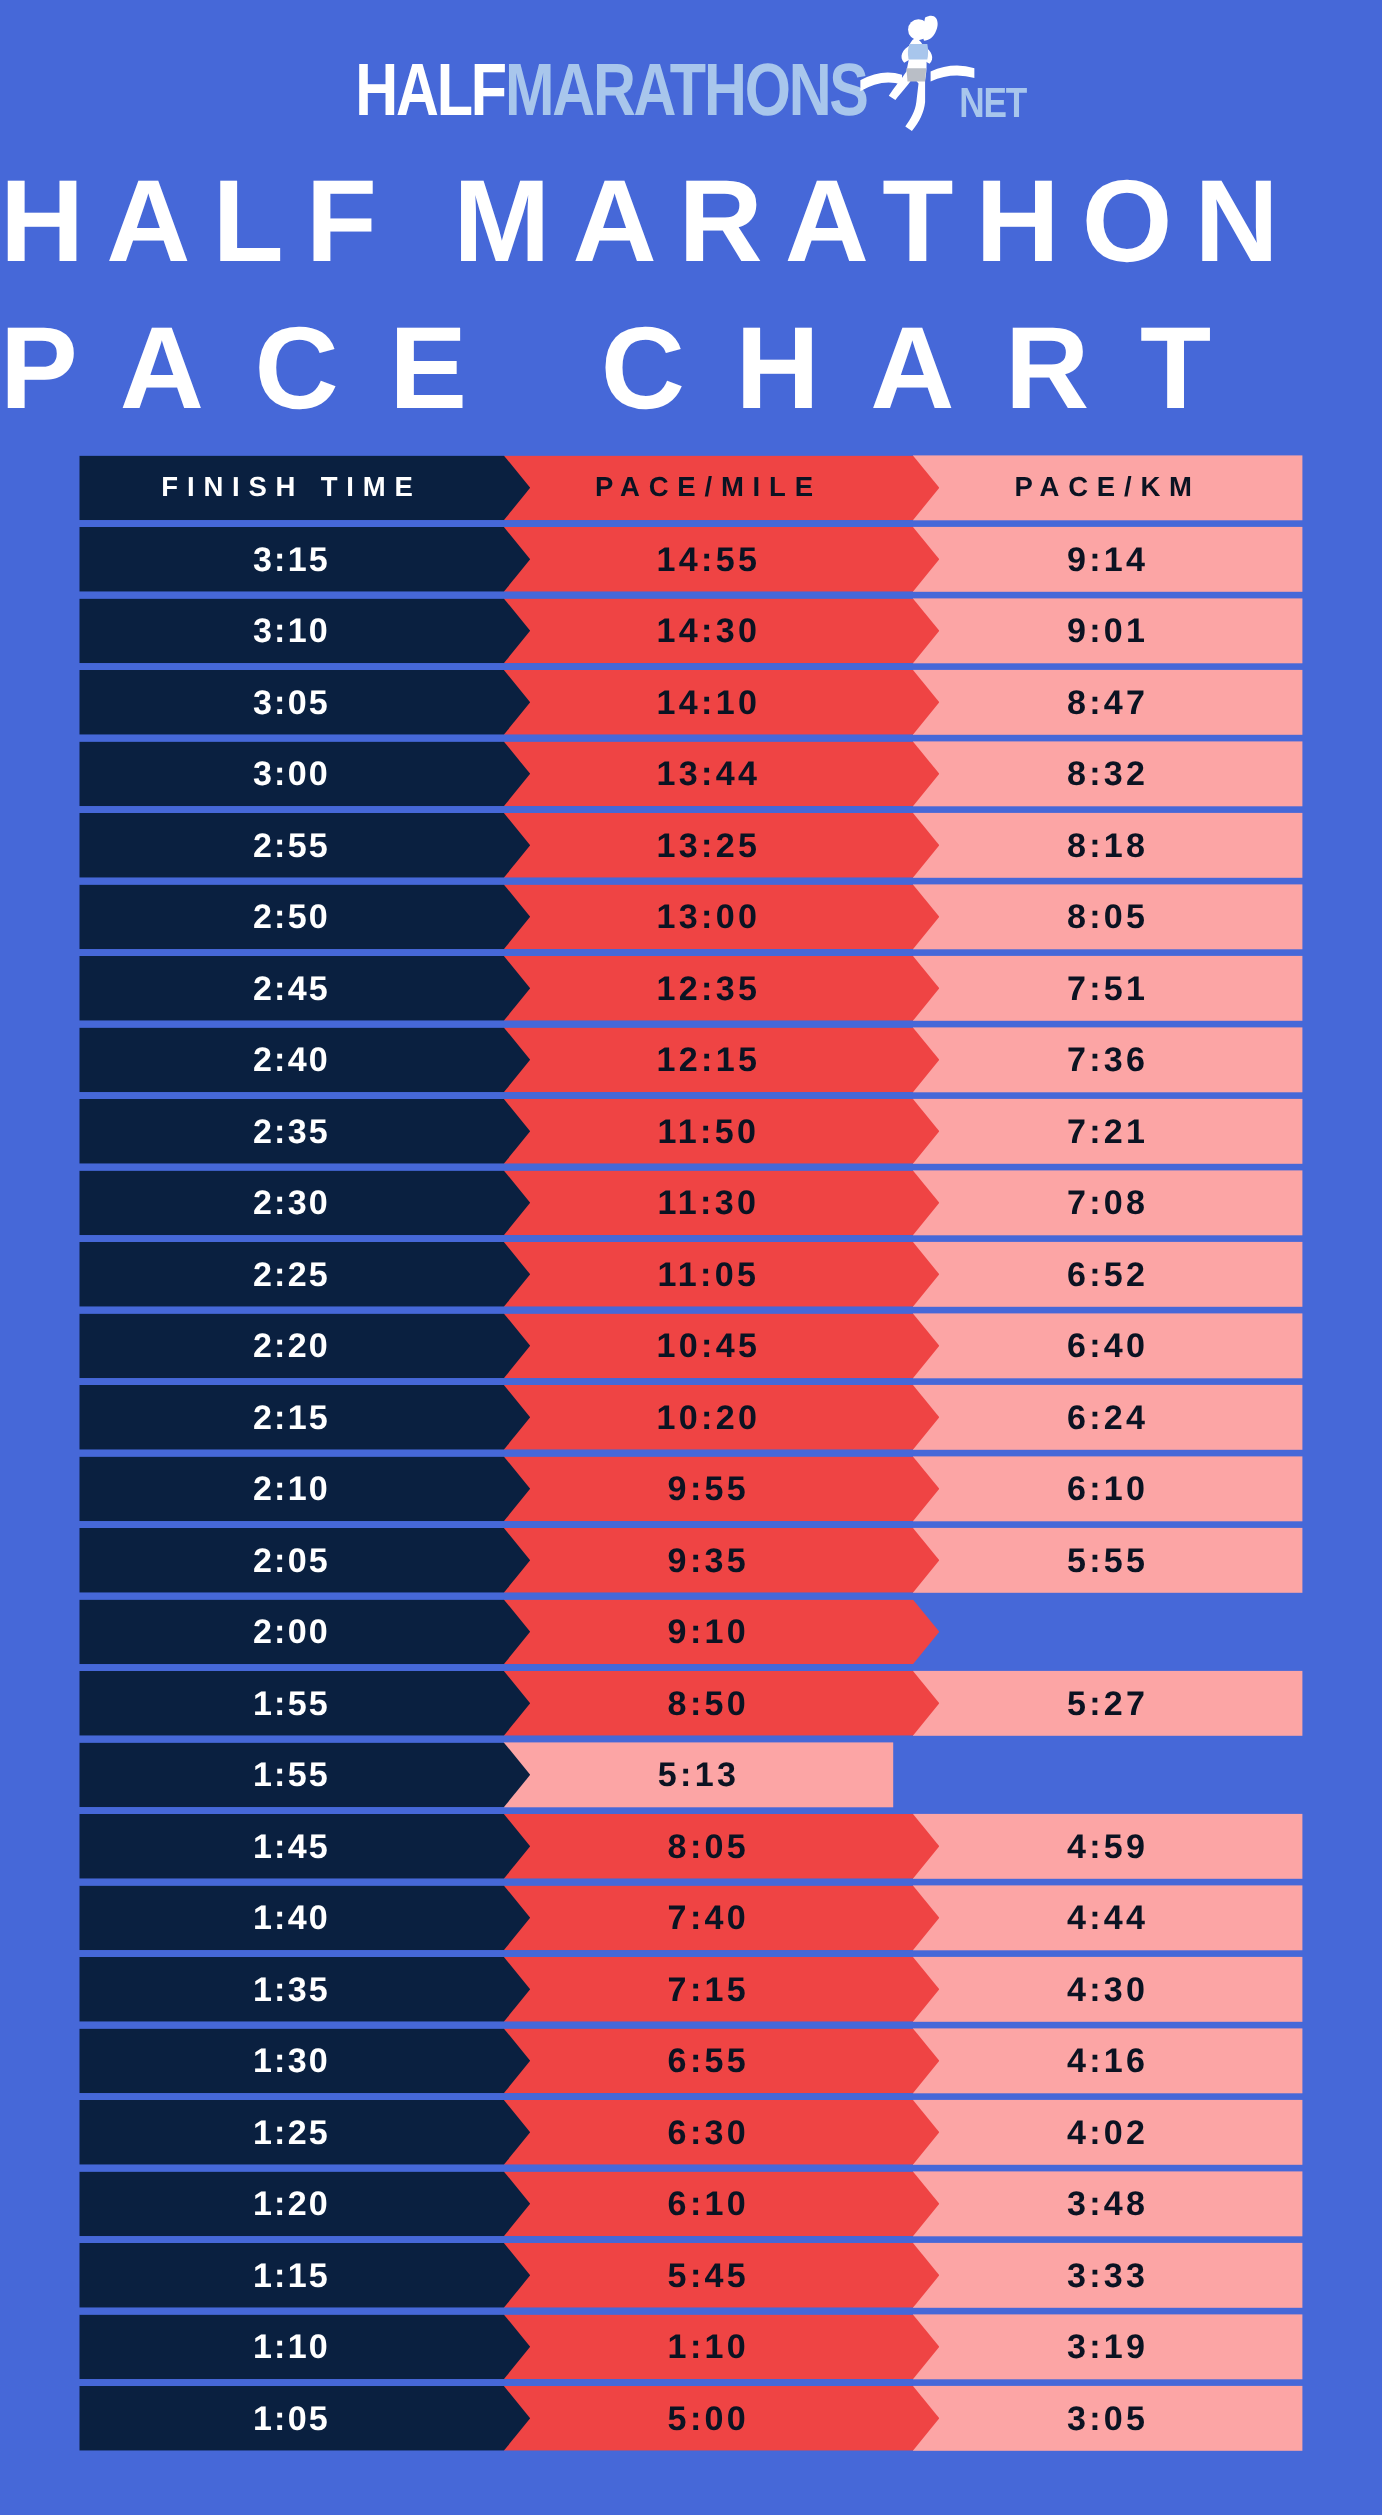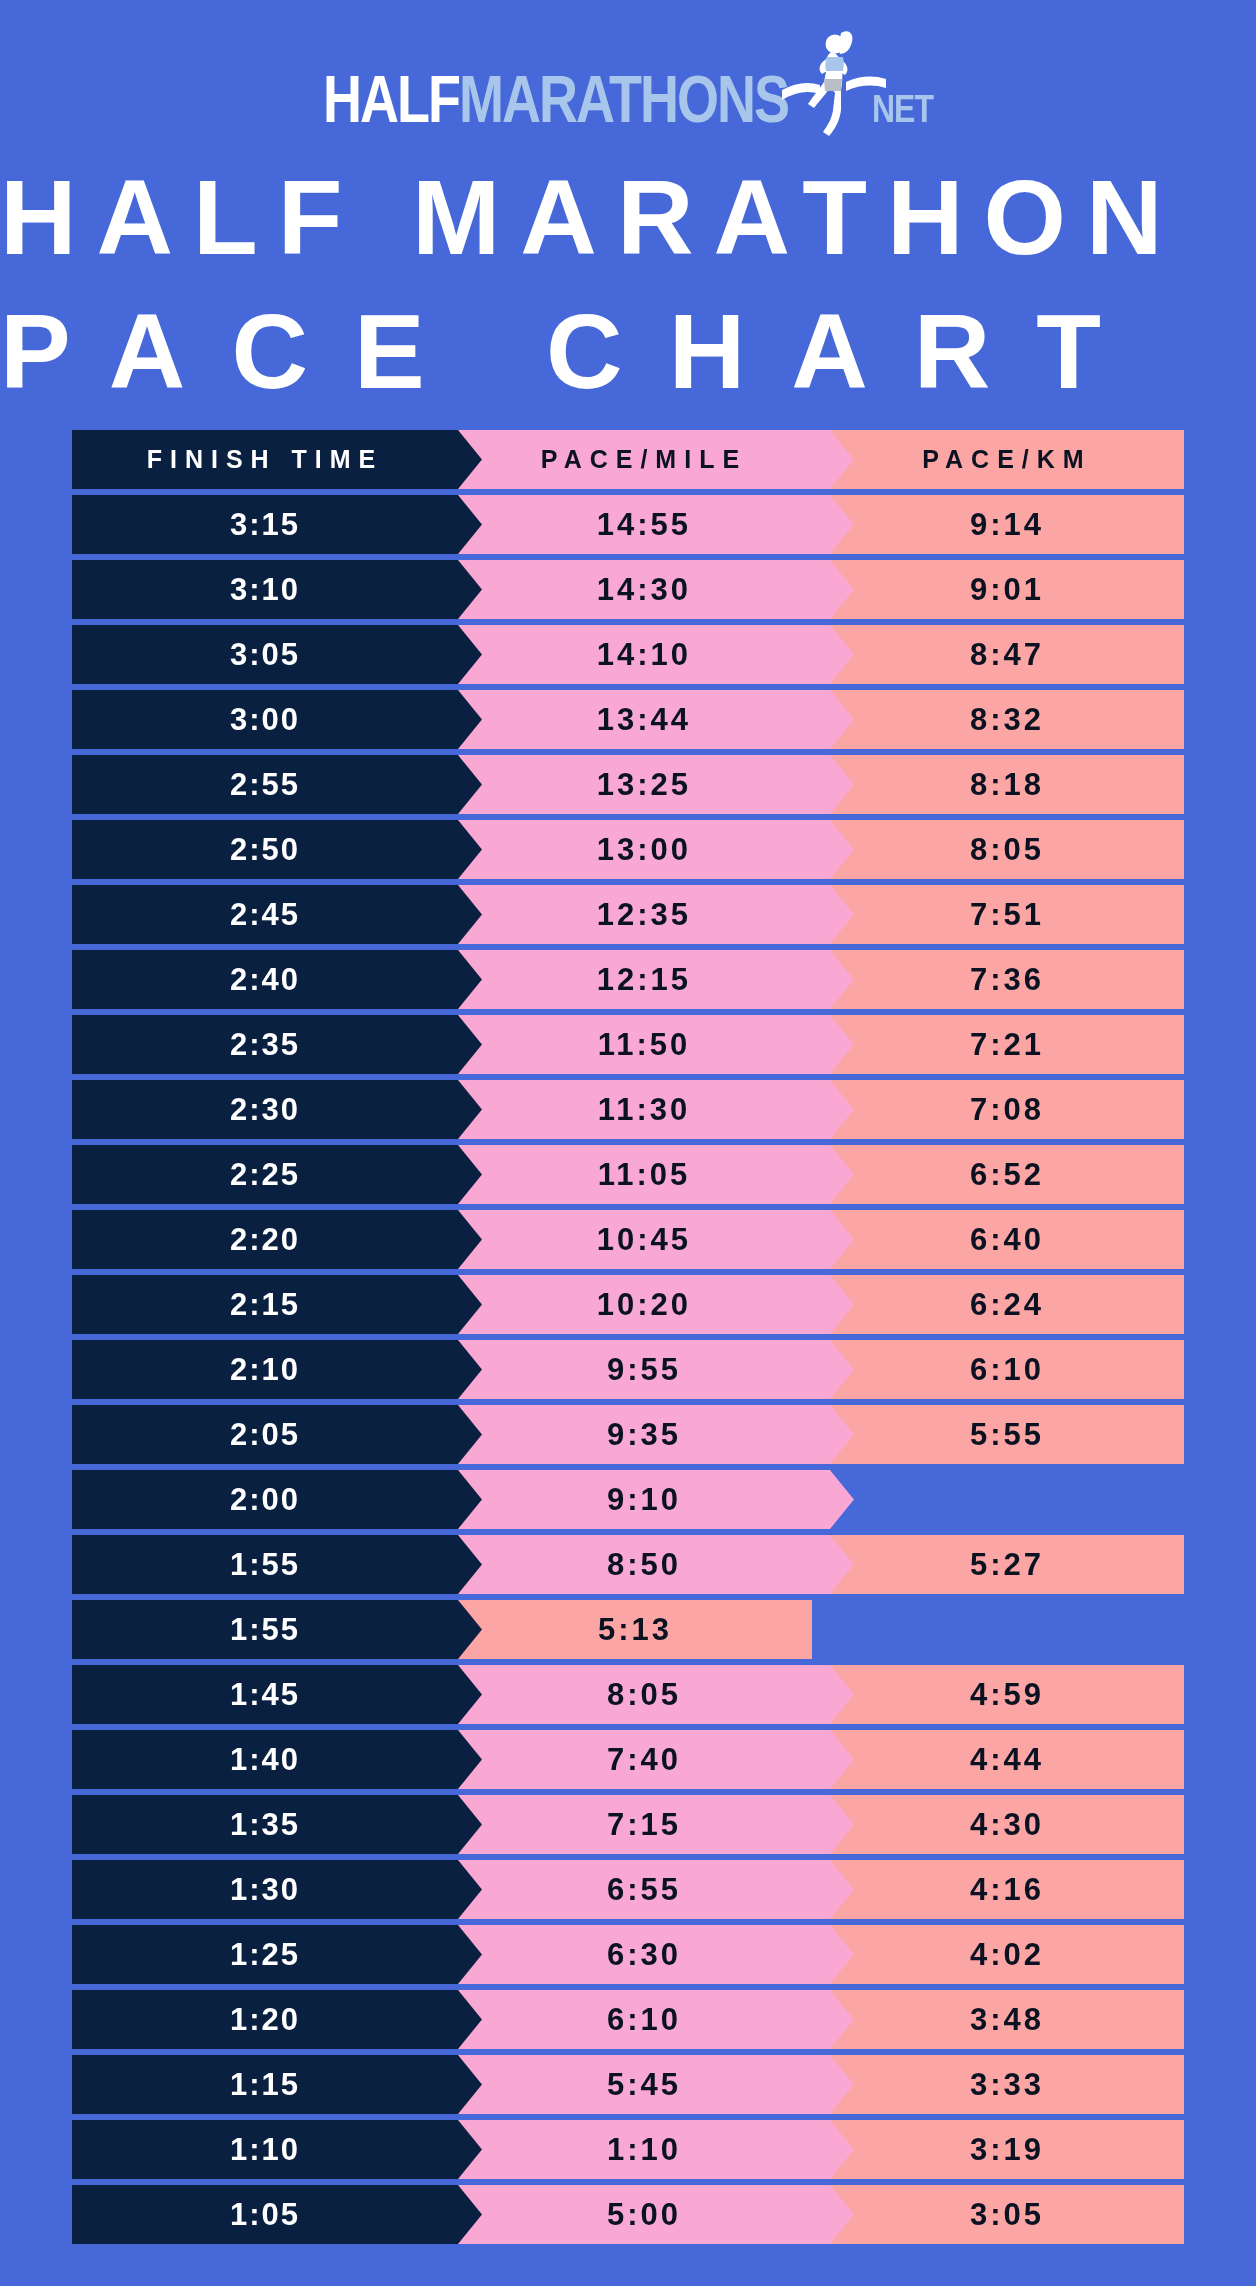--- a/index.html
+++ b/index.html
@@ -6,21 +6,21 @@
     margin: 0;
     padding: 0;
     width: 1256px;
     height: 2286px;
     overflow: hidden;
     background: #4668D8;
     font-family: "Liberation Sans", sans-serif;
   }
 
   
-  .header { padding-top: 30px; }
+  .header { padding-top: 14px; }
 
   .logo {
     display: flex;
     align-items: flex-end;
     justify-content: center;
     height: 116px;
   }
   .logo-word {
     font-weight: bold;
     font-size: 54px;
@@ -74,21 +74,21 @@
   .seg1 {
     flex: 0 0 calc(34.71% + 24px);
     background: #0A2040;
     z-index: 3;
     clip-path: polygon(0 0, calc(100% - 24px) 0, 100% 50%, calc(100% - 24px) 100%, 0 100%);
     padding-right: 24px;
   }
   .seg2 {
     flex: 0 0 calc(33.45% + 24px);
     margin-left: -24px;
-    background: #f9a8d4;
+    background: #ef4444;
     z-index: 2;
     clip-path: polygon(0 0, calc(100% - 24px) 0, 100% 50%, calc(100% - 24px) 100%, 0 100%);
     padding-right: 24px;
   }
   .seg3 {
     flex: 0 0 31.84%;
     margin-left: -24px;
     background: #fca5a5;
     z-index: 1;
   }

